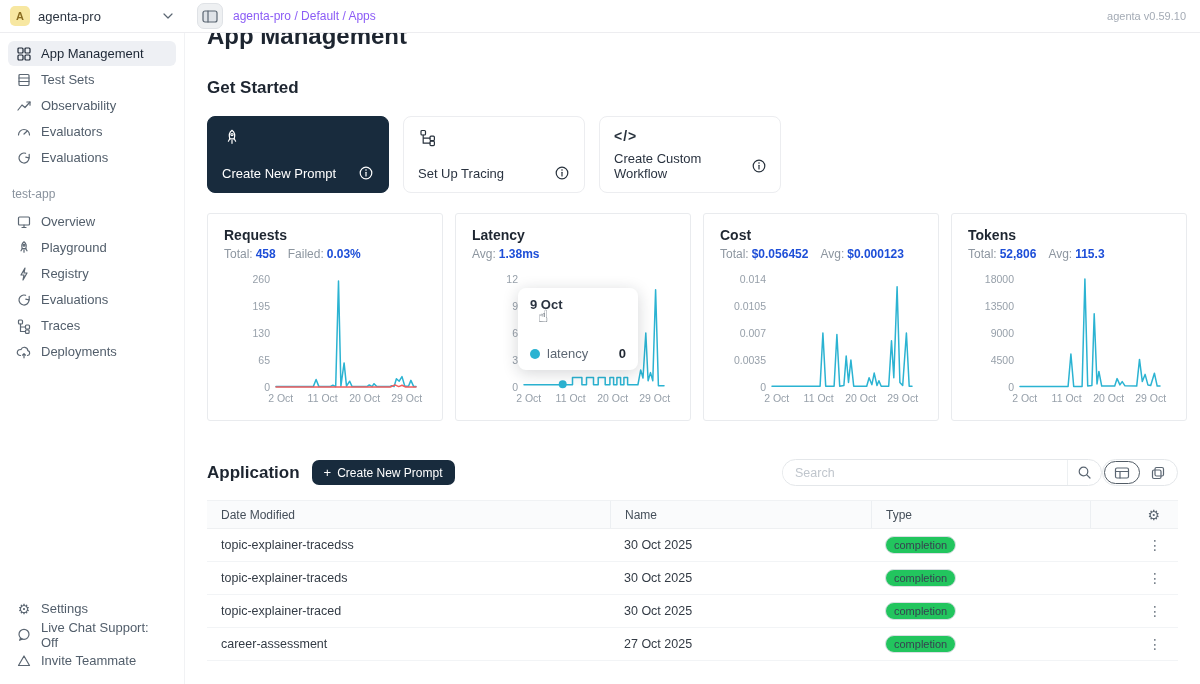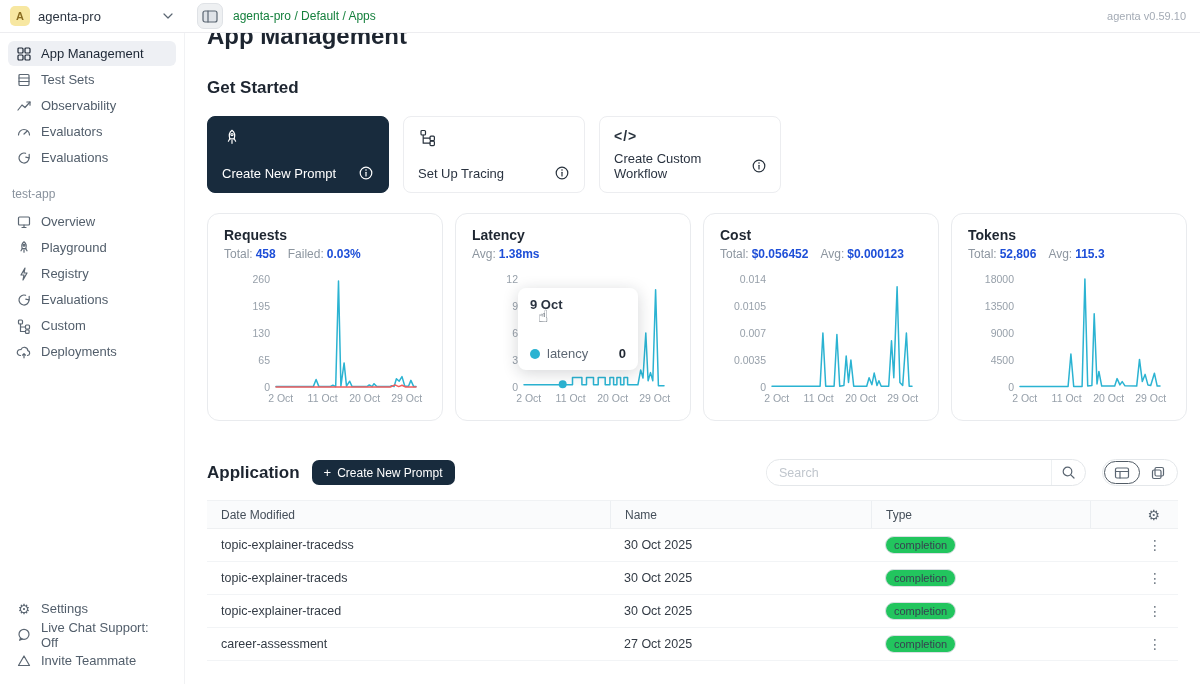--- a/index.html
+++ b/index.html
@@ -8,21 +8,21 @@
 
   
   .topbar { position:fixed; top:0; left:0; right:0; height:33px; display:flex; align-items:center;
     border-bottom:1px solid #ededf0; background:#fff; z-index:30; }
   .ws-block { width:185px; display:flex; align-items:center; gap:8px; padding:0 12px 0 10px; }
   .avatar { width:20px; height:20px; border-radius:5px; background:#f7e7a1; color:#8a6d21;
     font-size:11px; font-weight:700; display:flex; align-items:center; justify-content:center; }
   .ws-name { font-size:13px; font-weight:500; color:#2b3440; flex:1; }
   .toggle-btn { margin-left:12px; width:26px; height:26px; border-radius:7px; background:#eef0f2;
     border:1px solid #dfe2e6; display:flex; align-items:center; justify-content:center; }
-  .breadcrumb { margin-left:10px; font-size:12px; color:#15803d; }
+  .breadcrumb { margin-left:10px; font-size:12px; color:#8b5cf6; }
   .version { margin-left:auto; margin-right:14px; font-size:11px; color:#a4abb5; }
 
   
   .sidebar { position:fixed; top:33px; left:0; bottom:0; width:185px; background:#fff;
     border-right:1px solid #f1f2f4; padding:8px; display:flex; flex-direction:column; z-index:20; }
   .side-item { height:25px; margin-bottom:1px; display:flex; align-items:center; gap:9px;
     padding:0 8px; border-radius:6px; font-size:13px; color:#525e6b; cursor:pointer; }
   .side-item .ic-slot { width:16px; display:flex; justify-content:center; }
   .side-item.active { background:#eef0f4; color:#1c2634; font-weight:500; }
   .section-label { font-size:12px; color:#8a939e; padding:16px 4px 8px 4px; }
@@ -40,21 +40,21 @@
   .gs-cards { display:flex; gap:14px; margin-top:18px; }
   .gs-card { width:182px; height:77px; border-radius:8px; padding:11px 14px; background:#fff;
     border:1px solid #ecedf0; display:flex; flex-direction:column; justify-content:space-between; cursor:pointer; }
   .gs-card.dark { background:#182b3d; border-color:#182b3d; color:#fff; }
   .gs-label-row { display:flex; align-items:center; justify-content:space-between; font-size:13px; font-weight:500; }
   .gs-card.dark .ic { stroke:#fff; }
   .gs-card .ic { stroke:#27313c; }
   .code-glyph { font-size:14px; font-weight:700; color:#27313c; letter-spacing:1px; }
 
   .stats-row { display:flex; gap:12px; margin-top:20px; }
-  .stat-card { width:270px; height:208px; border:1px solid #e9ebee; border-radius:12px;
+  .stat-card { width:270px; height:208px; border:1px solid #e9ebee; border-radius:3px;
     padding:13px 16px; position:relative; background:#fff; }
   .stat-title { font-size:14px; font-weight:600; color:#1e2631; }
   .stat-sub { margin-top:4px; font-size:12px; color:#8d96a0; display:flex; gap:12px; }
   .stat-sub b { color:#1d4ed8; font-weight:700; margin-left:3px; }
   .chart-svg { margin-top:4px; }
   .chart-svg text { font-size:10.5px; fill:#97a0aa; }
 
   .tooltip { position:absolute; left:62px; top:74px; width:120px; height:82px; background:#fff;
     border-radius:8px; box-shadow:0 3px 16px rgba(20,30,40,.18); padding:9px 12px;
     display:flex; flex-direction:column; z-index:5; }
@@ -66,21 +66,21 @@
   .cursor-glyph { position:absolute; left:82px; top:92px; font-size:17px; color:#3a4552; z-index:6;
     font-family:"DejaVu Sans",sans-serif; }
 
   
   .app-section { margin-top:38px; }
   .app-header { display:flex; align-items:center; }
   .create-btn { margin-left:12px; height:25px; background:#182b3d; color:#fff; border:none;
     border-radius:7px; padding:0 12px; font-size:12px; display:flex; align-items:center; gap:6px; cursor:pointer;
     font-family:inherit; }
   .create-btn .plus { font-size:13px; line-height:1; }
-  .app-tools { margin-left:auto; display:flex; align-items:center; gap:16px; }
+  .app-tools { margin-left:auto; display:flex; align-items:center; gap:0; }
   .search-box { width:320px; height:27px; border:1px solid #e4e7ea; border-radius:14px;
     display:flex; align-items:center; background:#fff; overflow:hidden; }
   .search-box input { flex:1; border:none; outline:none; padding:0 12px; font-size:12.5px;
     color:#39434e; font-family:inherit; }
   .search-box input::placeholder { color:#c0c6cd; }
   .search-btn { width:34px; height:100%; border-left:1px solid #edf0f2; display:flex;
     align-items:center; justify-content:center; cursor:pointer; }
   .segmented { height:27px; border:1px solid #e4e7ea; border-radius:14px; display:flex;
     align-items:center; padding:0 1px; }
   .seg-opt { width:36px; height:23px; display:flex; align-items:center; justify-content:center;
@@ -215,21 +215,21 @@
   </div>
   <div class="side-item">
     <span class="ic-slot">
         <svg width="16" height="16">
           <rect class="ic" x="2.5" y="2" width="4" height="4" rx="1"></rect>
           <path class="ic" d="M4.5 6v3h5M4.5 9v4.5h5"></path>
           <rect class="ic" x="9.5" y="7" width="4" height="4" rx="1"></rect>
           <rect class="ic" x="9.5" y="11.8" width="3.6" height="3.6" rx="1"></rect>
         </svg>
       </span>
-    <span>Custom</span>
+    <span>Traces</span>
   </div>
   <div class="side-item">
     <span class="ic-slot">
         <svg width="16" height="16">
           <path class="ic" d="M4.5 11.5a3 3 0 1 1 .5-5.9 3.5 3.5 0 0 1 6.8 1 2.5 2.5 0 0 1-.3 4.9"></path>
           <path class="ic" d="M8 13.8V9.8M6.5 11.2L8 9.7l1.5 1.5"></path>
         </svg>
       </span>
     <span>Deployments</span>
   </div>

